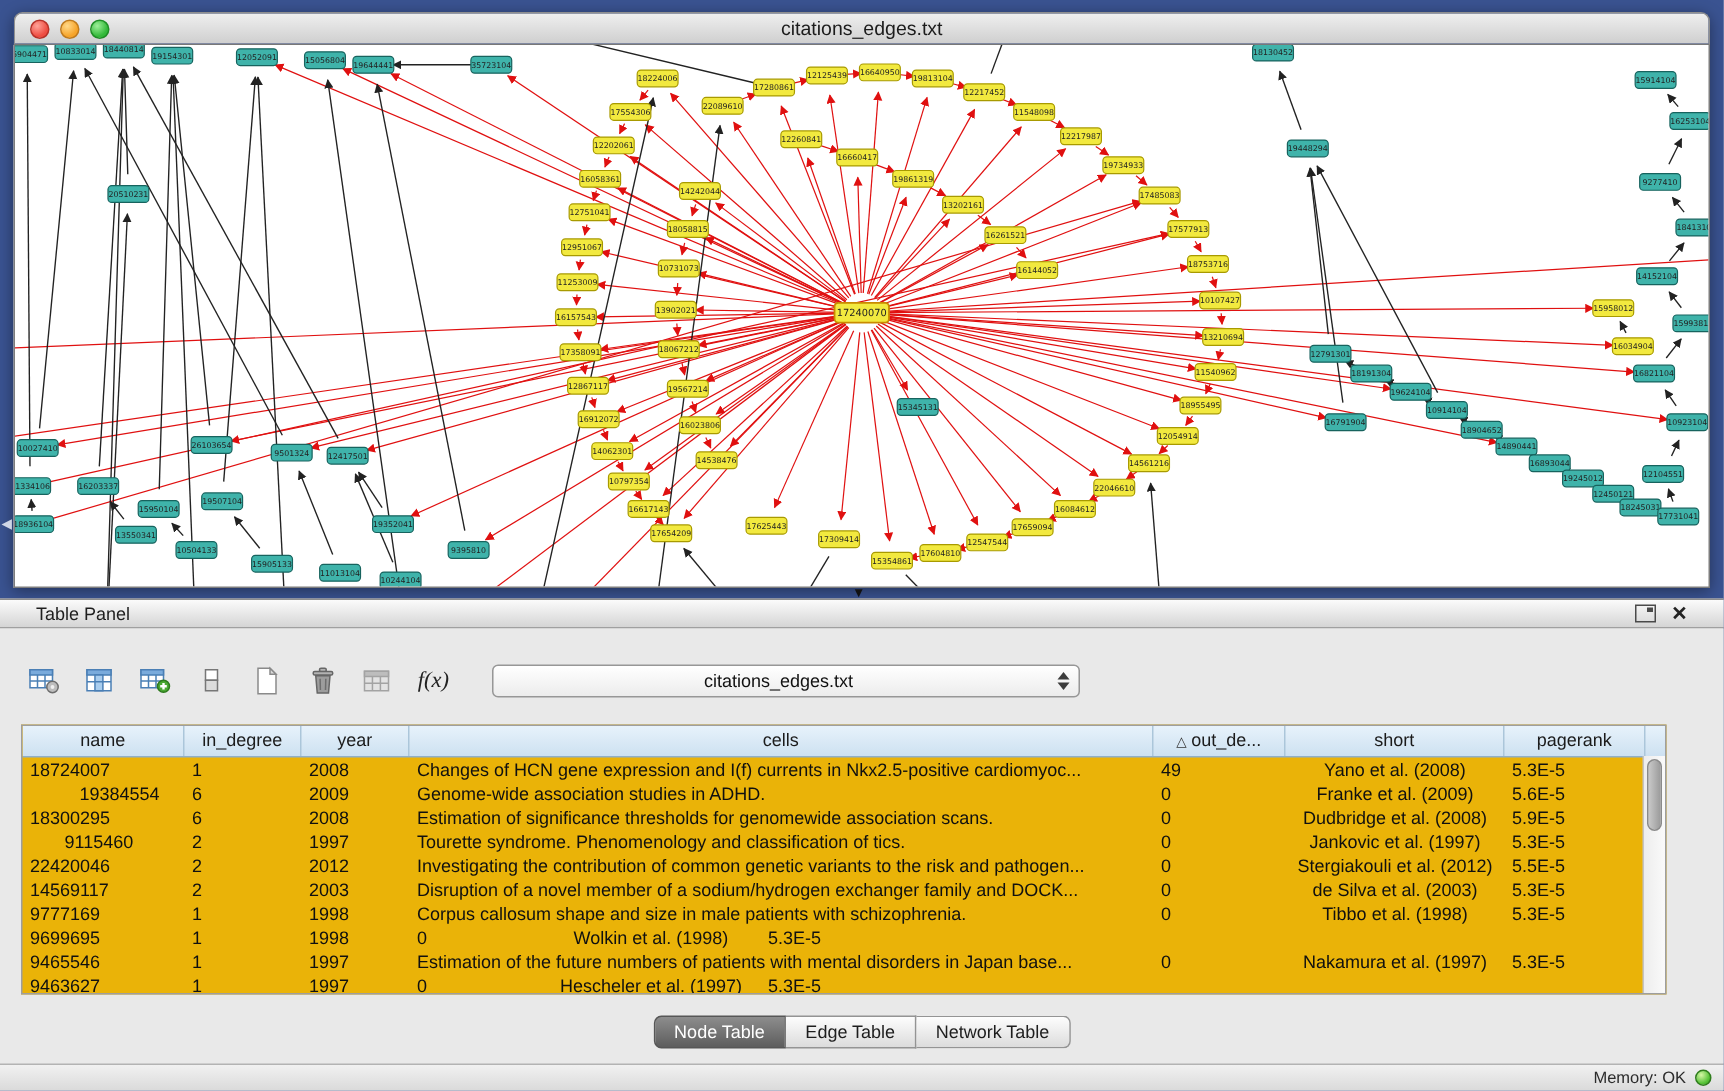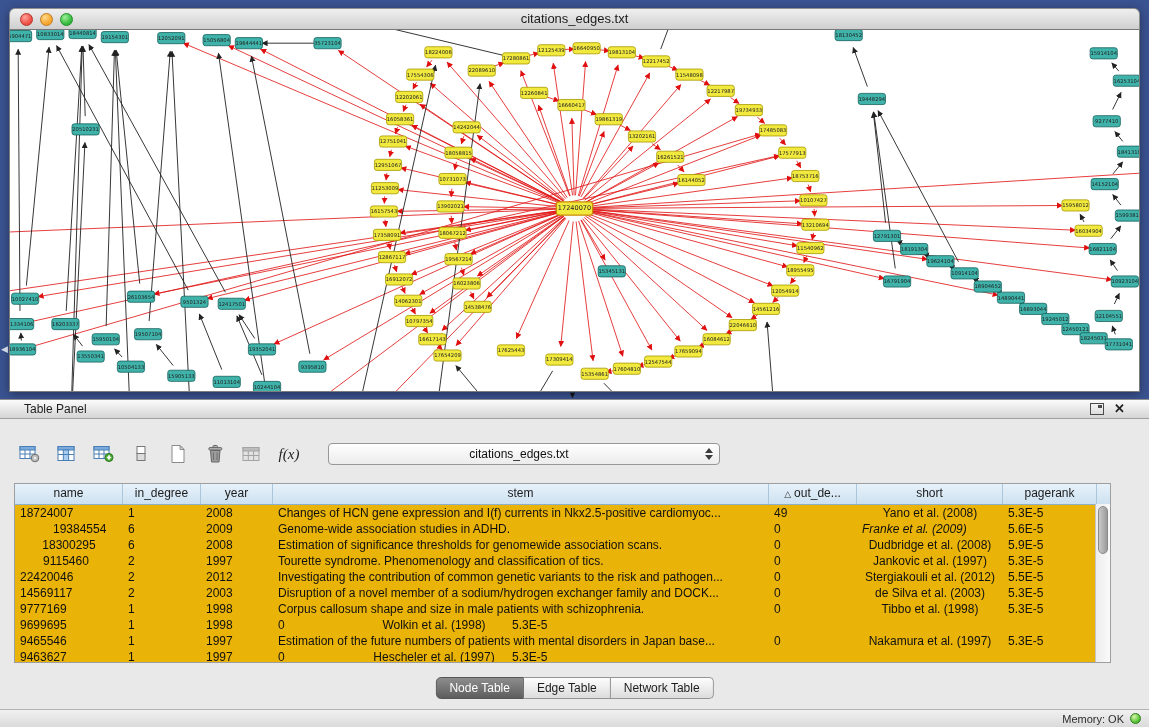--- a/index.html
+++ b/index.html
@@ -804,46 +804,46 @@
           <span class="arr-dn"></span>
       </span>
     </div>
   </div>
 
   <div id="table-wrap">
     <div id="thead">
         <div class="th" style="width: 108px;">name</div>
         <div class="th" style="width: 78px;">in_degree</div>
         <div class="th" style="width: 72px;">year</div>
-        <div class="th" style="width: 496px;">stem</div>
+        <div class="th" style="width: 496px;">cells</div>
         <div class="th" style="width: 88px;"><span class="sort-tri">△</span>out_de...</div>
         <div class="th" style="width: 146px;">short</div>
         <div class="th" style="width: 94px;">pagerank</div>
       </div>
     <div id="tbody">
         <div class="tr">
           <div class="td" style="width: 108px; text-align: left;">18724007</div>
           <div class="td" style="width: 78px; text-align: left;">1</div>
           <div class="td" style="width: 72px; text-align: left;">2008</div>
           <div class="td" style="width: 496px; text-align: left;">Changes of HCN gene expression and I(f) currents in Nkx2.5-positive cardiomyoc...</div>
           <div class="td" style="width: 88px; text-align: left;">49</div>
           <div class="td" style="width: 146px; text-align: center;">Yano et al. (2008)</div>
           <div class="td" style="width: 94px; text-align: left;">5.3E-5</div>
         </div>
         <div class="tr">
           <div class="td" style="width: 108px; text-align: left; padding-left: 38px;">19384554</div>
           <div class="td" style="width: 78px; text-align: left;">6</div>
           <div class="td" style="width: 72px; text-align: left;">2009</div>
           <div class="td" style="width: 496px; text-align: left;">Genome-wide association studies in ADHD.</div>
           <div class="td" style="width: 88px; text-align: left;">0</div>
-          <div class="td" style="width: 146px; text-align: left; font-style: italic;">Franke et al. (2009)</div>
+          <div class="td" style="width: 146px; text-align: center;">Franke et al. (2009)</div>
           <div class="td" style="width: 94px; text-align: left;">5.6E-5</div>
         </div>
         <div class="tr">
-          <div class="td" style="width: 108px; text-align: center;">18300295</div>
+          <div class="td" style="width: 108px; text-align: left;">18300295</div>
           <div class="td" style="width: 78px; text-align: left;">6</div>
           <div class="td" style="width: 72px; text-align: left;">2008</div>
           <div class="td" style="width: 496px; text-align: left;">Estimation of significance thresholds for genomewide association scans.</div>
           <div class="td" style="width: 88px; text-align: left;">0</div>
           <div class="td" style="width: 146px; text-align: center;">Dudbridge et al. (2008)</div>
           <div class="td" style="width: 94px; text-align: left;">5.9E-5</div>
         </div>
         <div class="tr">
           <div class="td" style="width: 108px; text-align: left; padding-left: 28px;">9115460</div>
           <div class="td" style="width: 78px; text-align: left;">2</div>

